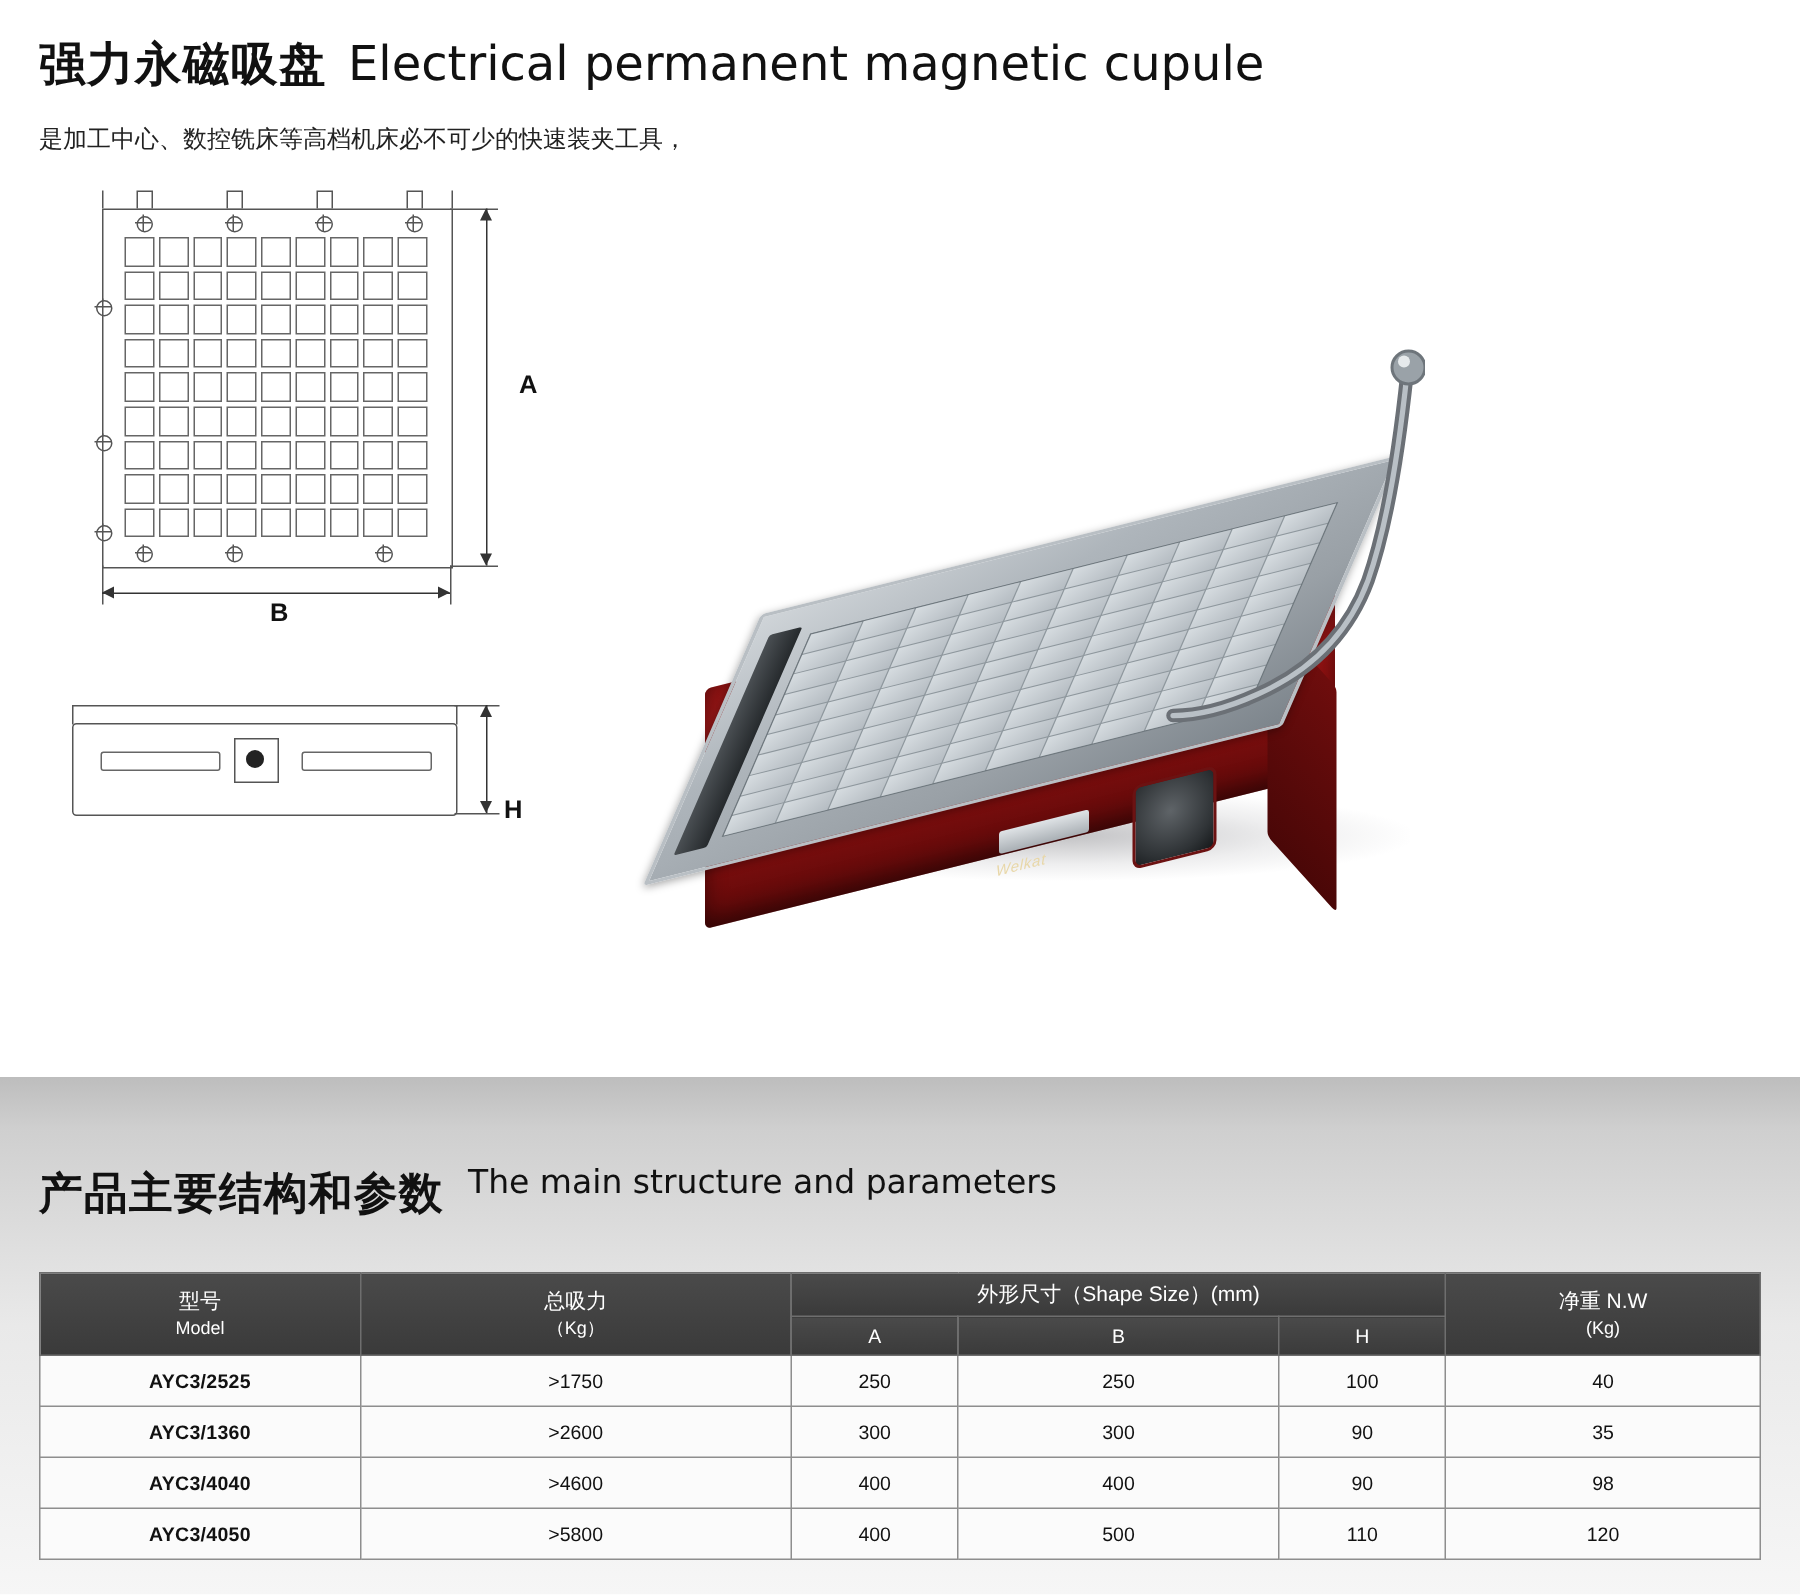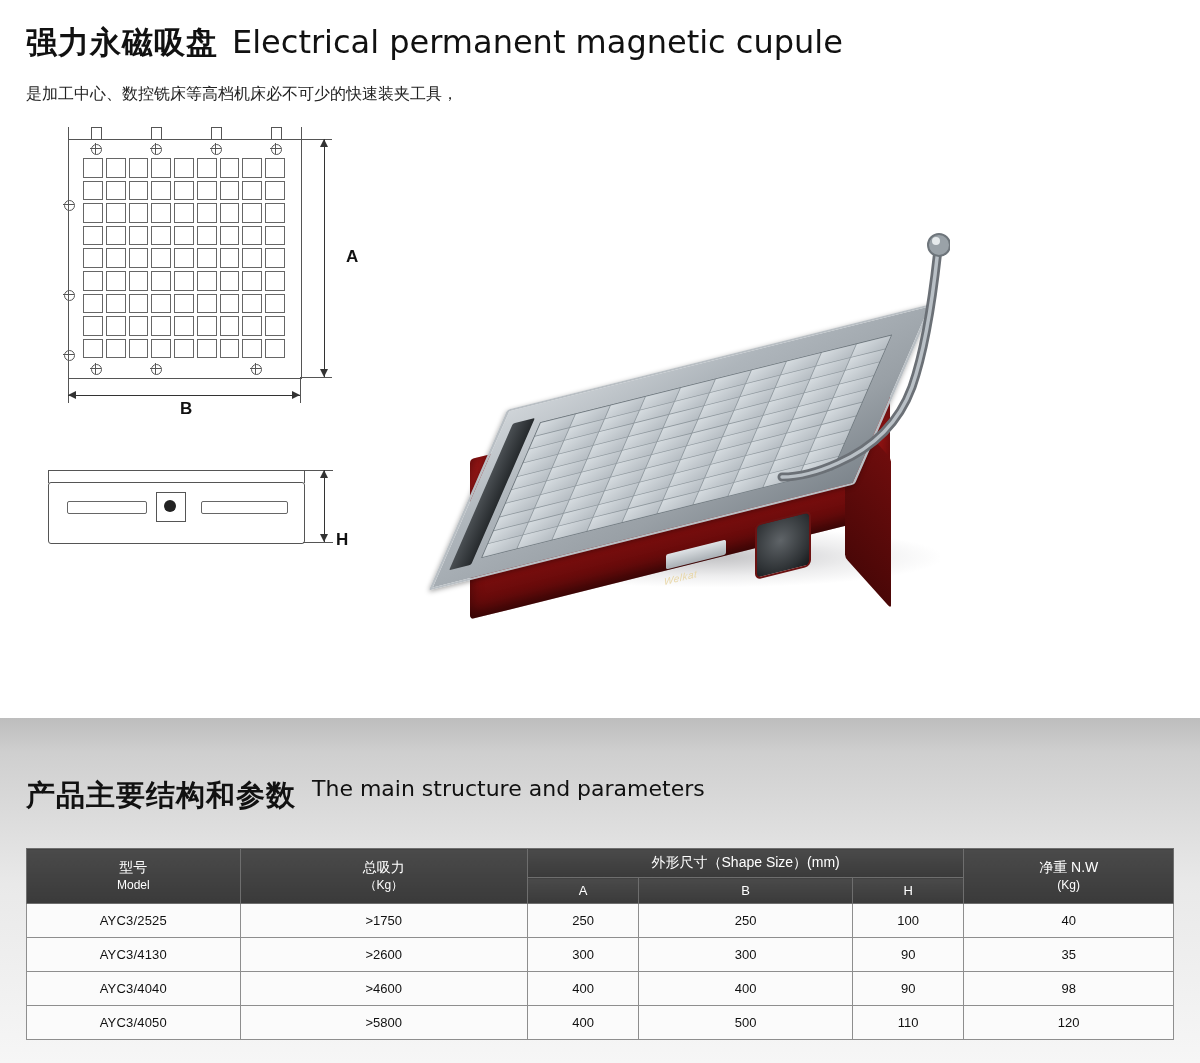--- a/index.html
+++ b/index.html
@@ -439,21 +439,21 @@
   .th-two { line-height: 1.45; }
   .th-two .l1 { font-size: 14px; }
   .th-two .l2 { font-size: 12px; }
   table.params tbody td {
     background: #fbfbfb;
     padding: 9px 4px;
     color: #111;
     font-size: 13px;
   }
   table.params tbody td.model {
-    font-weight: normal;
+    font-weight: bold;
     letter-spacing: 0.2px;
   }
   .shape-head { font-size: 14px; padding-bottom: 3px; margin-left: 43px; }
 </style>
 </head>
 <body>
 
 <div class="header">
   <div class="title-row">
     <span class="title-cn">强力永磁吸盘</span>
@@ -748,21 +748,21 @@
     <tbody>
       <tr>
         <td class="model">AYC3/2525</td>
         <td>&gt;1750</td>
         <td>250</td>
         <td>250</td>
         <td>100</td>
         <td>40</td>
       </tr>
       <tr>
-        <td class="model">AYC3/4130</td>
+        <td class="model">AYC3/1360</td>
         <td>&gt;2600</td>
         <td>300</td>
         <td>300</td>
         <td>90</td>
         <td>35</td>
       </tr>
       <tr>
         <td class="model">AYC3/4040</td>
         <td>&gt;4600</td>
         <td>400</td>

